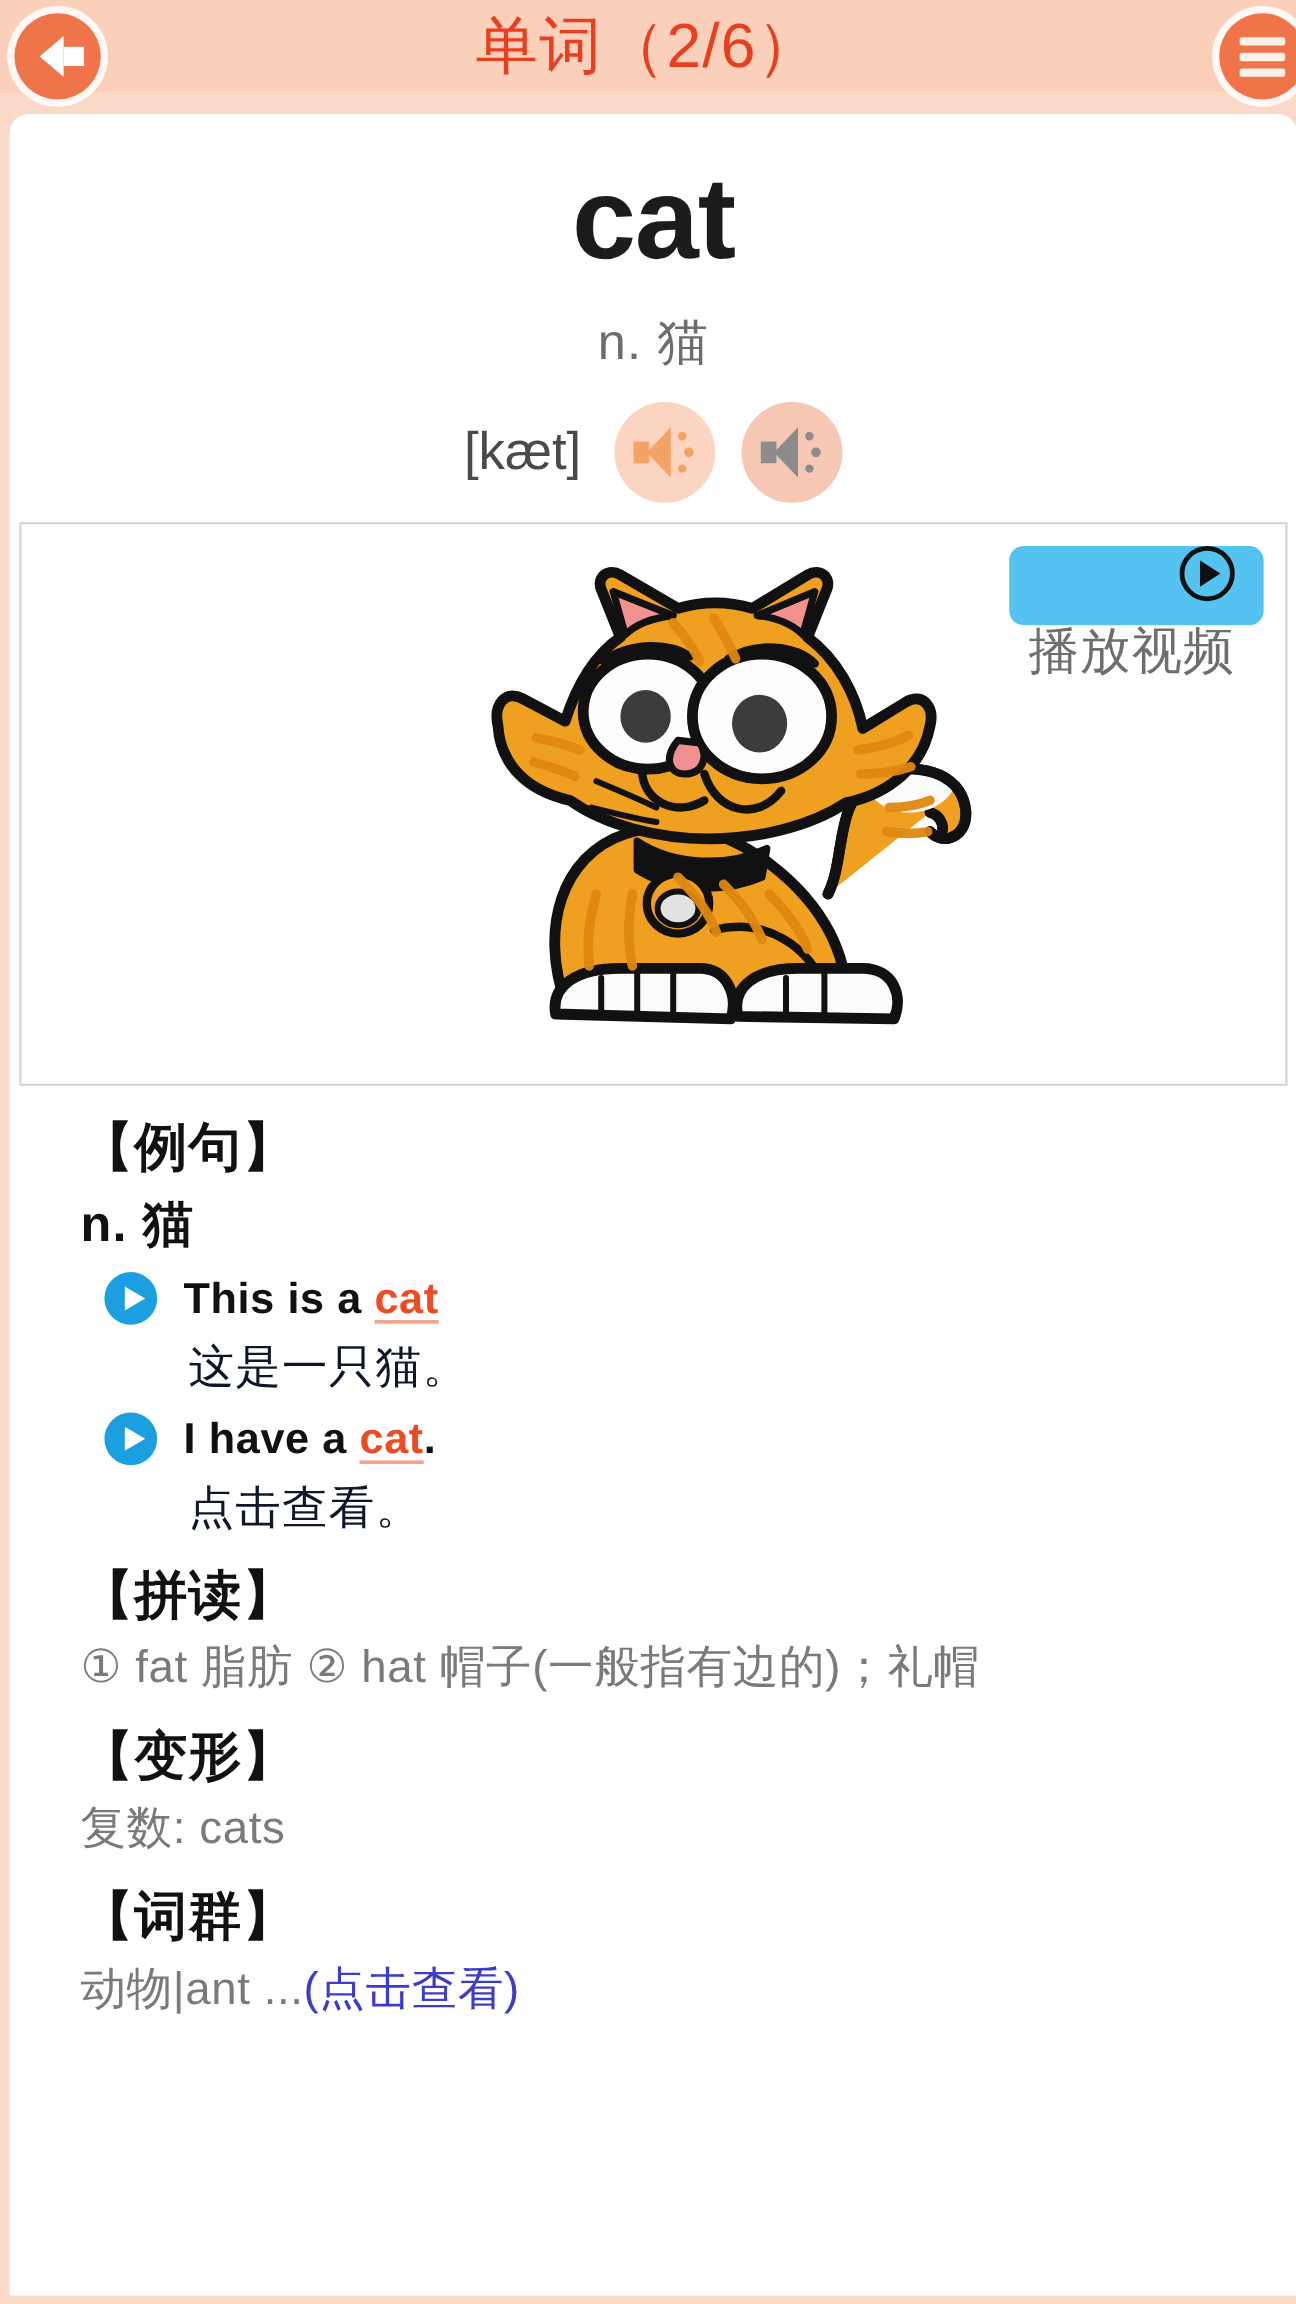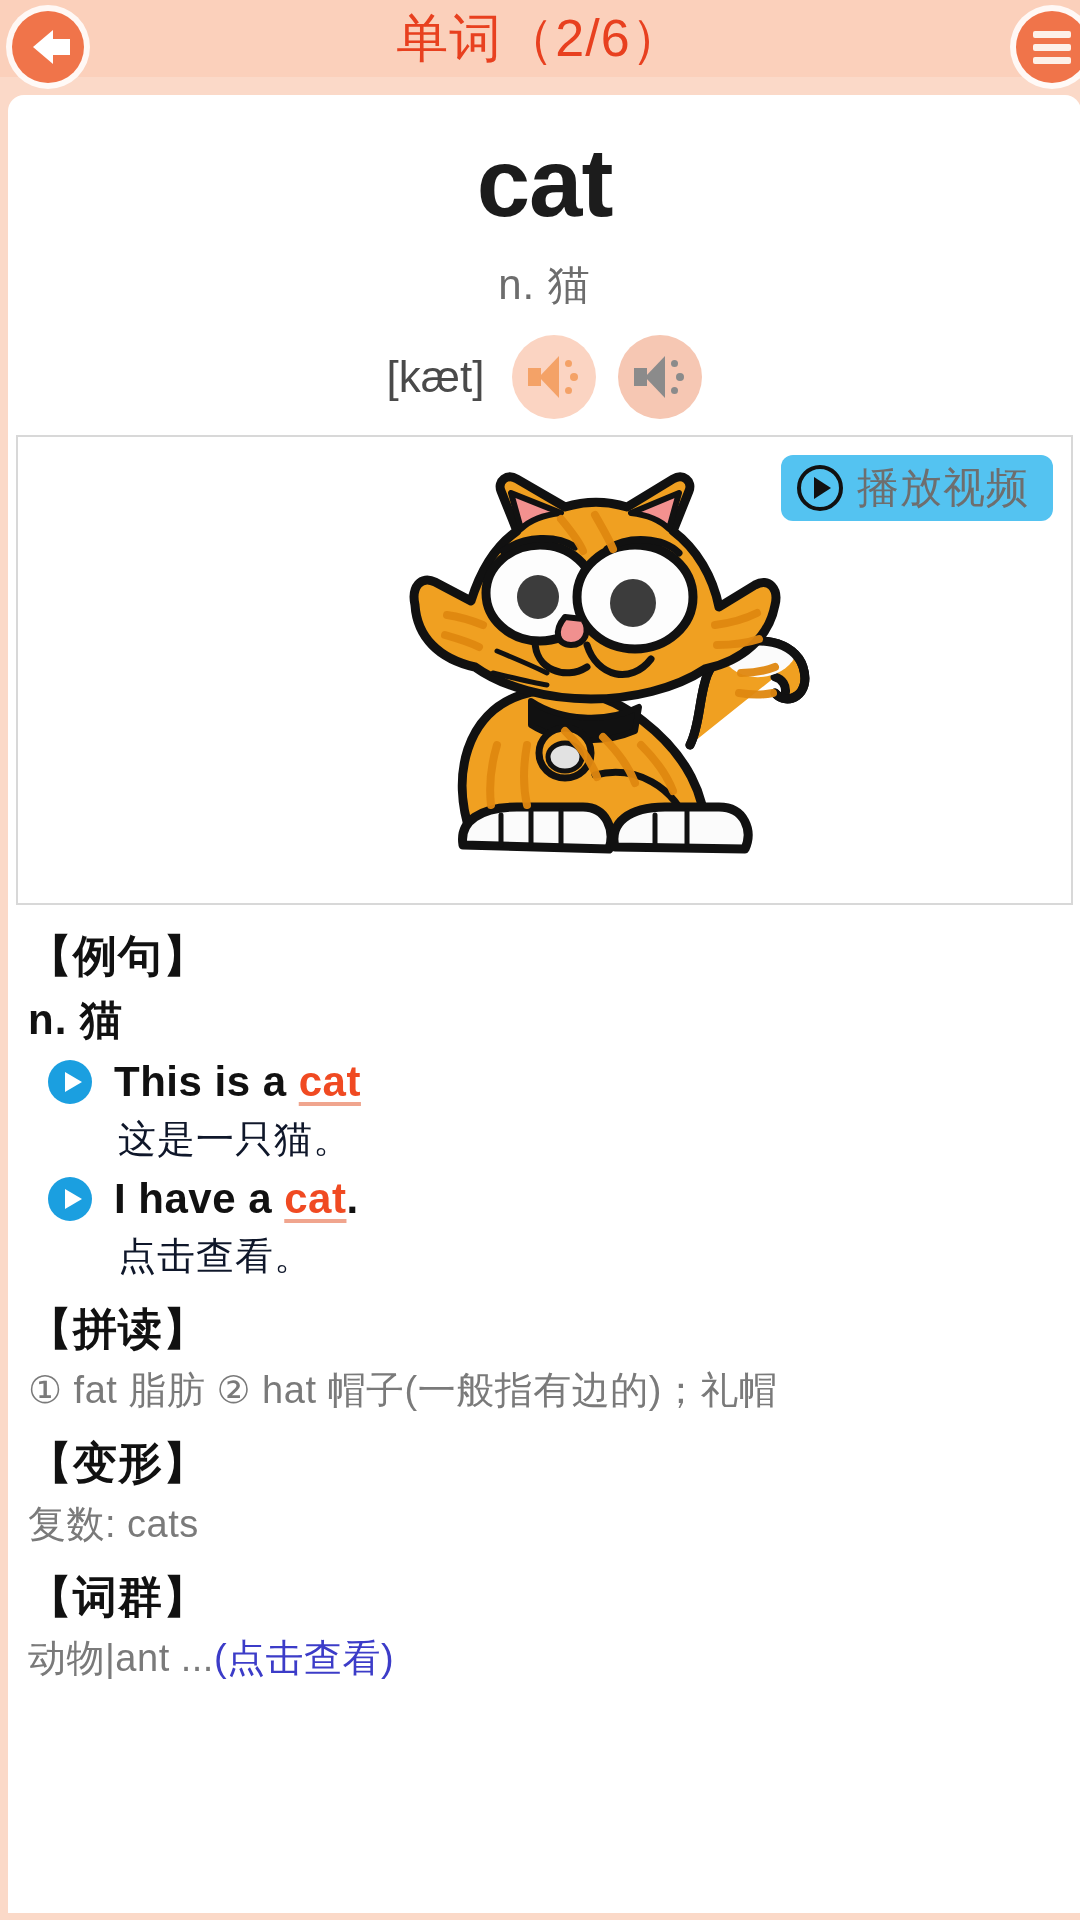--- a/index.html
+++ b/index.html
@@ -181,24 +181,25 @@
 
   .play-video-btn {
     position: absolute;
     right: 18px;
     top: 18px;
     height: 66px;
     padding: 0 24px 0 16px;
     background: #54c3f1;
     border-radius: 12px;
     display: flex;
-    align-items: center;
+    align-items: flex-end;
     gap: 14px;
     cursor: pointer;
     z-index: 5;
+    flex-direction: column;
   }
   .play-ring {
     width: 46px; height: 46px;
     border: 4px solid #111;
     border-radius: 50%;
     display: flex;
     align-items: center;
     justify-content: center;
     flex: none;
   }
@@ -221,21 +222,21 @@
     position: absolute;
     left: 50%;
     top: 50%;
     transform: translate(-50%, -50%);
     width: 620px;
     height: 450px;
   }
 
   
   .details {
-    padding: 18px 38px 0 20px;
+    padding: 18px 38px 0 59px;
   }
   .sec-title {
     font-size: 44px;
     font-weight: bold;
     color: #111111;
     letter-spacing: 1px;
     margin-top: 18px;
     margin-bottom: 6px;
   }
   .sec-title:first-child { margin-top: 4px; }
@@ -259,21 +260,21 @@
     width: 48px; height: 48px;
     flex: none;
     display: flex;
     align-items: center;
     justify-content: center;
     cursor: pointer;
   }
   .play-small svg { display: block; }
 
   .sentence-en {
-    font-size: 42px;
+    font-size: 36px;
     font-weight: bold;
     color: #111;
     letter-spacing: 0.5px;
   }
   .hl {
     color: #f04a22;
     text-decoration: underline;
     text-decoration-color: #f0a58e;
     text-underline-offset: 6px;
   }

